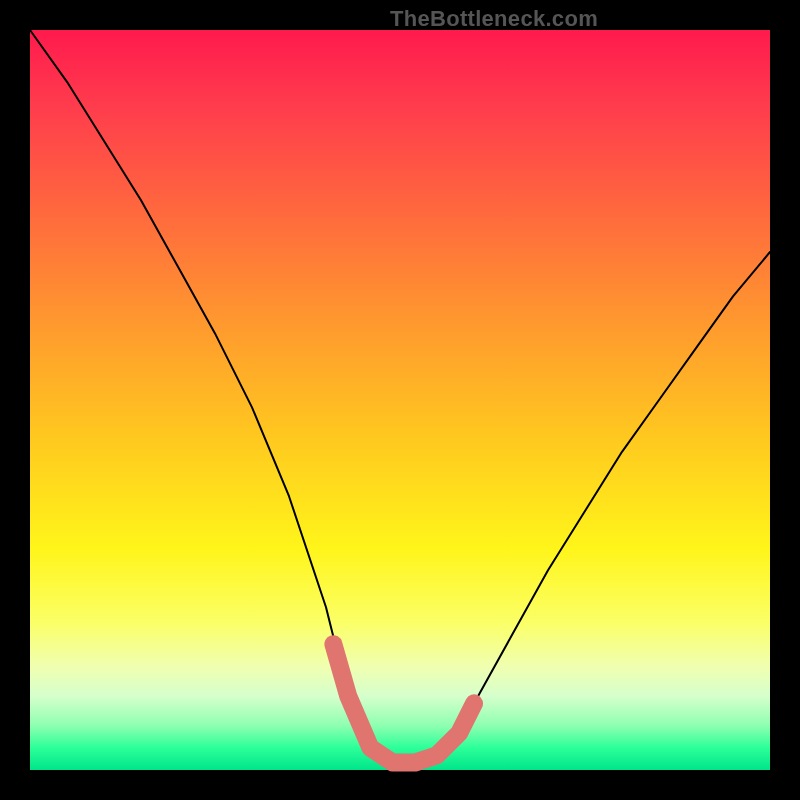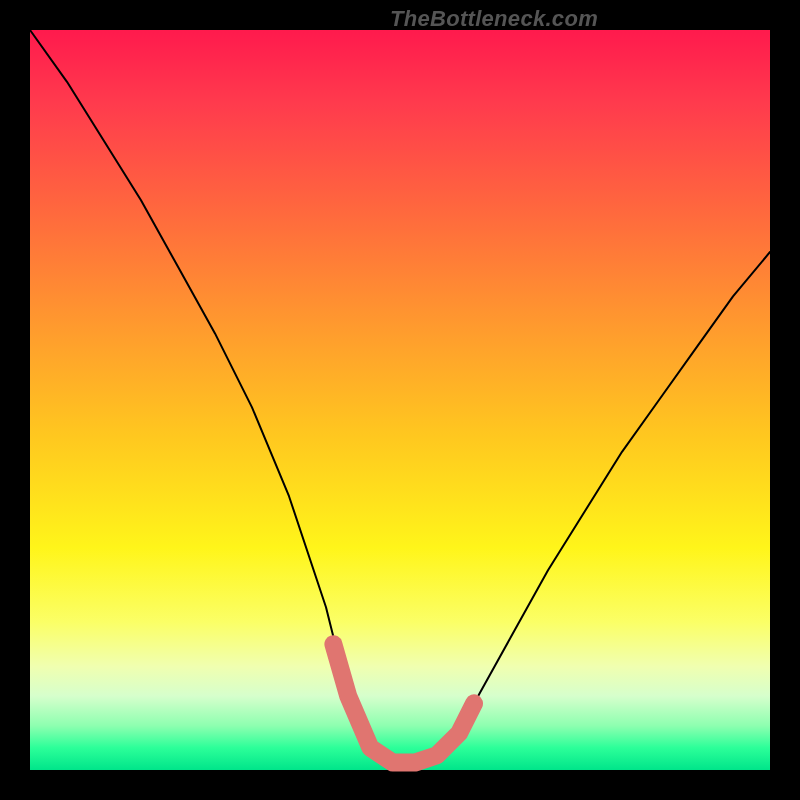--- a/index.html
+++ b/index.html
@@ -2,21 +2,20 @@
 <html><head>
 <meta charset="utf-8">
 <style>
   * { margin: 0; padding: 0; box-sizing: border-box; }
   html, body { width: 800px; height: 800px; overflow: hidden; background: #000; }
   .frame {
     position: relative;
     width: 632px;
     height: 800px;
     background: #000;
-    font-style: italic;
   }
   .plot-area {
     position: absolute;
     left: 30px;
     top: 30px;
     width: 740px;
     height: 740px;
     background: linear-gradient(to bottom,
       #ff1a4d 0%,
       #ff3b4d 10%,

